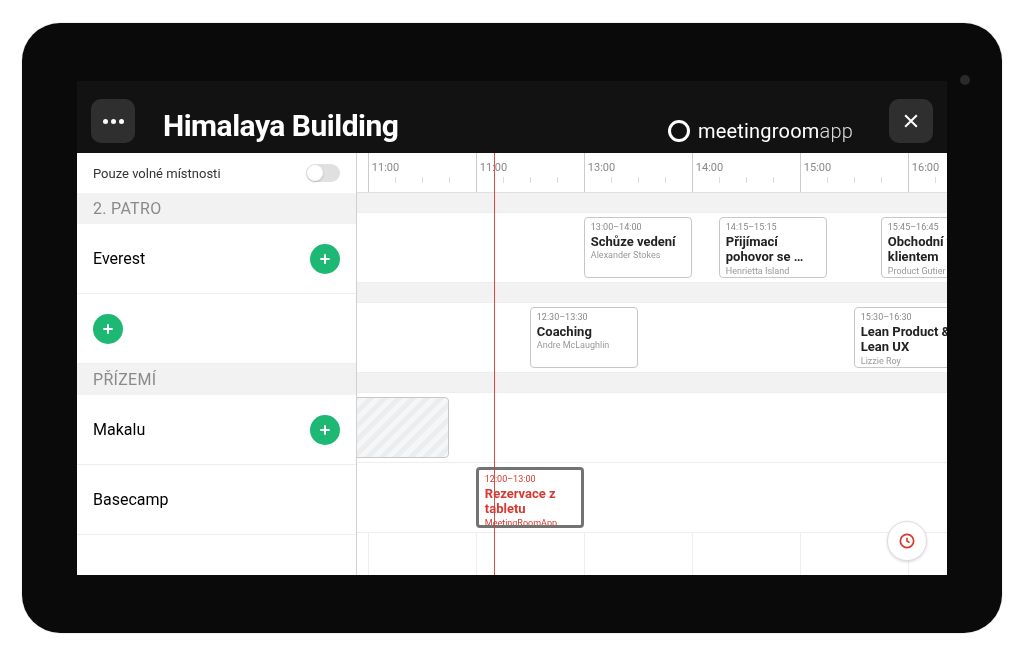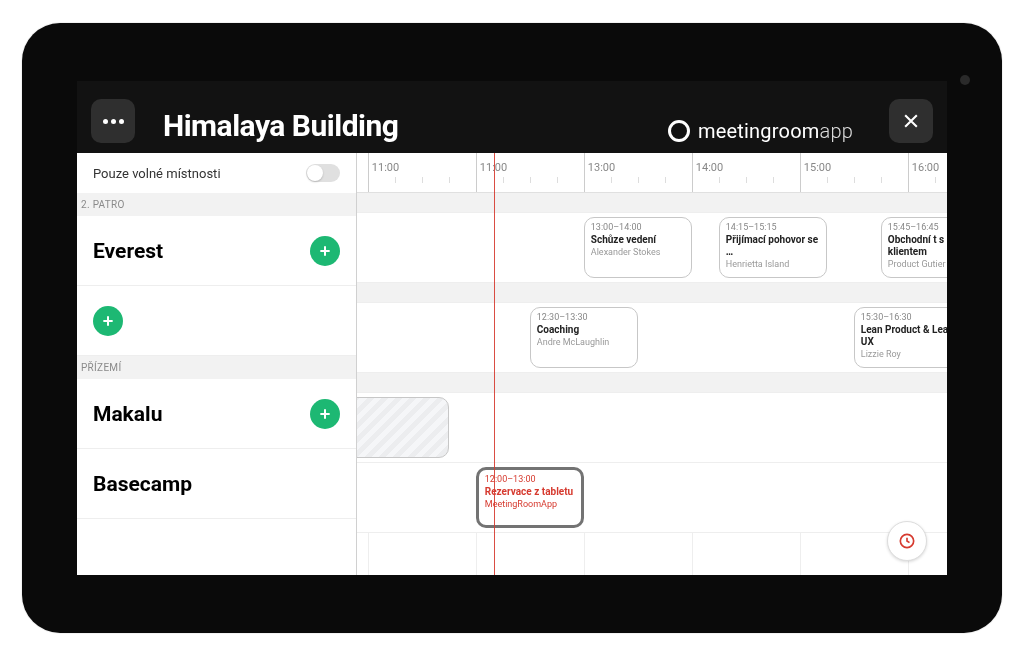--- a/index.html
+++ b/index.html
@@ -37,46 +37,46 @@
 .close-btn svg { width: 20px; height: 20px; stroke: #fff; stroke-width: 2.5; }
 
 .body { flex: 1; display: flex; position: relative; background: #fff; }
 .sidebar { width: 280px; flex: 0 0 280px; border-right: 1px solid #d0d0d0; background: #fff; }
 .timeline { flex: 1; position: relative; overflow: hidden; background: #fff; }
 
 .filter-row { display: flex; align-items: center; justify-content: space-between; padding: 8px 16px; height: 40px; font-size: 13px; color: #333; }
 .toggle { width: 34px; height: 18px; background: #e0e0e0; border-radius: 10px; position: relative; }
 .toggle::after { content: ""; position: absolute; left: 1px; top: 1px; width: 16px; height: 16px; background: #fff; border-radius: 50%; box-shadow: 0 1px 2px rgba(0,0,0,0.2); }
 
-.floor-header { background: #f2f2f2; color: #8a8a8a; font-size: 10px; letter-spacing: 0.3px; padding: 6px 4px; text-transform: uppercase; }
+.floor-header { background: #f2f2f2; color: #8a8a8a; font-size: 16px; letter-spacing: 0.3px; padding: 6px 16px; text-transform: uppercase; }
 .room-row { display: flex; align-items: center; justify-content: space-between; padding: 10px 16px; border-bottom: 1px solid #eee; min-height: 56px; }
 .room-row.tall { min-height: 70px; }
 .room-info { display: flex; flex-direction: column; gap: 2px; }
-.room-name { font-weight: 700; font-size: 21px; }
+.room-name { font-weight: 400; font-size: 16px; }
 .room-sub { font-size: 12px; color: #777; }
 .add-btn { width: 30px; height: 30px; border-radius: 50%; background: #1db873; display: flex; align-items: center; justify-content: center; }
 .add-btn svg { width: 16px; height: 16px; stroke: #fff; stroke-width: 3; }
 
 
 .time-header { height: 40px; position: relative; border-bottom: 1px solid #e0e0e0; background: #fff; }
 .tick { position: absolute; top: 0; font-size: 11px; color: #888; height: 100%; }
 .tick::before { content:""; position: absolute; left: 0; top: 0; height: 100%; border-left: 1px solid #ccc; }
 .tick span { position: absolute; top: 8px; left: 4px; }
 .minor { position: absolute; top: 24px; height: 6px; border-left: 1px solid #ddd; }
 
 .lane { position: relative; height: 56px; border-bottom: 1px solid #eee; background: #fff; }
 .lane.tall { height: 70px; }
 .lane.floor { height: 20px; background: #f2f2f2; }
 
 .event {
   position: absolute; top: 4px; bottom: 4px; background: #fff; border: 1px solid #c7c7c7;
-  border-radius: 10px; padding: 4px 6px; font-size: 10px; line-height: 1.2; overflow: hidden;
+  border-radius: 4px; padding: 4px 6px; font-size: 10px; line-height: 1.2; overflow: hidden;
 }
 .event .e-time { color: #888; font-size: 9px; }
-.event .e-title { font-weight: 700; font-size: 10px; color: #222; margin-top: 1px; white-space: normal; }
+.event .e-title { font-weight: 700; font-size: 13px; color: #222; margin-top: 1px; white-space: normal; }
 .event .e-by { color: #999; font-size: 9px; margin-top: 1px; }
 .event.hatched { background: repeating-linear-gradient(135deg, #f5f6f8 0 5px, #ecedef 5px 10px); }
 .event.red { border: 3px solid #737373; }
 .event.red .e-time, .event.red .e-title, .event.red .e-by { color: #d63a2f; }
 
 .now-line { position: absolute; top: 0; bottom: 0; width: 0; border-left: 1px solid rgba(214,58,47,0.9); z-index: 5; }
 
 .float-clock {
   position: absolute; right: 20px; bottom: 14px; width: 40px; height: 40px; border-radius: 50%;
   background: #fff; border: 1px solid #ddd; display: flex; align-items: center; justify-content: center;

